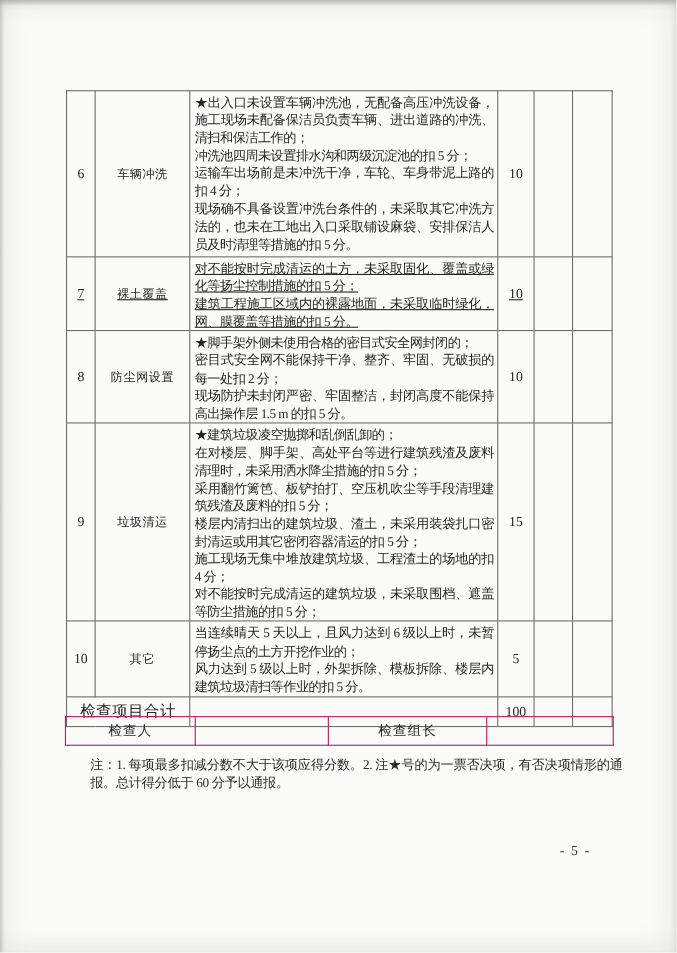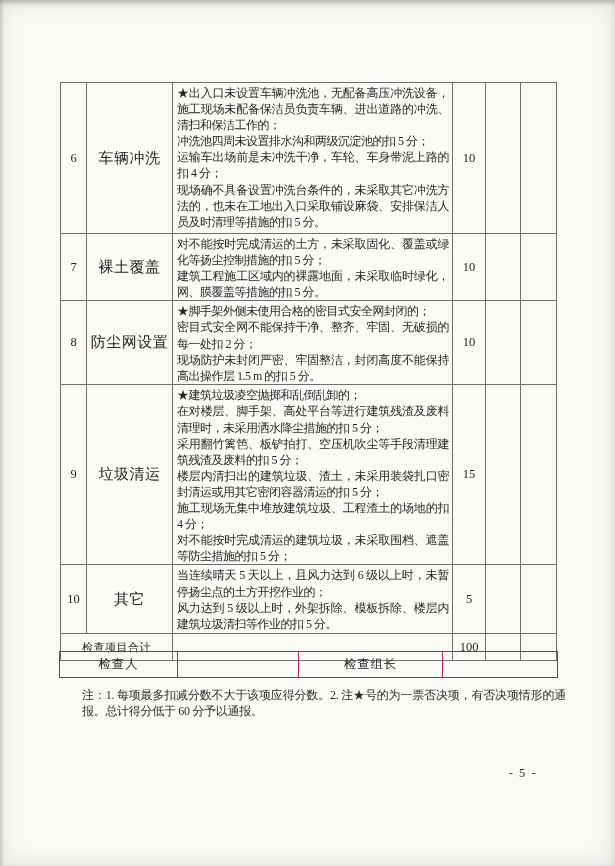--- a/index.html
+++ b/index.html
@@ -14,33 +14,33 @@
     background:linear-gradient(to bottom, rgba(120,120,115,0.30), rgba(120,120,115,0)); }
   .edge-left { position:absolute; left:0; top:0; width:4px; height:100%;
     background:linear-gradient(to right, rgba(120,120,115,0.22), rgba(120,120,115,0)); }
 
   table.score-table {
     position:absolute; left:60px; top:82px;
     border-collapse:collapse; table-layout:fixed; width:496px;
   }
   table.score-table td { border:1px solid #6e6e6e; overflow:hidden; }
   td.num   { text-align:center; vertical-align:middle; font-size:12.5px; }
-  td.item  { text-align:center; vertical-align:middle; font-size:15px; letter-spacing:0.5px; }
+  td.item  { text-align:center; vertical-align:middle; font-size:11px; letter-spacing:0.5px; }
   td.content { vertical-align:top; padding:2px 3px 0 4px; }
   td.score { text-align:center; vertical-align:middle; font-size:12.5px; }
   td.blank { }
   p.clause { margin:0; font-size:12px; line-height:16.1px; letter-spacing:-0.5px;
              text-align:justify; }
   tr.r6  td { height:148px; }
-  tr.r7  td { height:61px; }
+  tr.r7  td { height:61px;text-decoration:underline; }
   tr.r8  td { height:81px; }
   tr.r9  td { height:174px; }
   tr.r10 td { height:66px; }
   tr.total td { height:24px; }
-  td.total-label { text-align:center; vertical-align:middle; font-size:11px; letter-spacing:0.5px; }
+  td.total-label { text-align:center; vertical-align:middle; font-size:14px; letter-spacing:0.5px; }
 
   table.sign-table {
     position:absolute; left:59px; top:651px;
     border-collapse:collapse; table-layout:fixed; width:498px;
   }
   table.sign-table td { border:1px solid #be185d; height:23px;
     text-align:center; vertical-align:middle; font-size:12.3px; letter-spacing:1px; }
 
   .footnote {
     position:absolute; left:82px; top:687px; width:484px;

